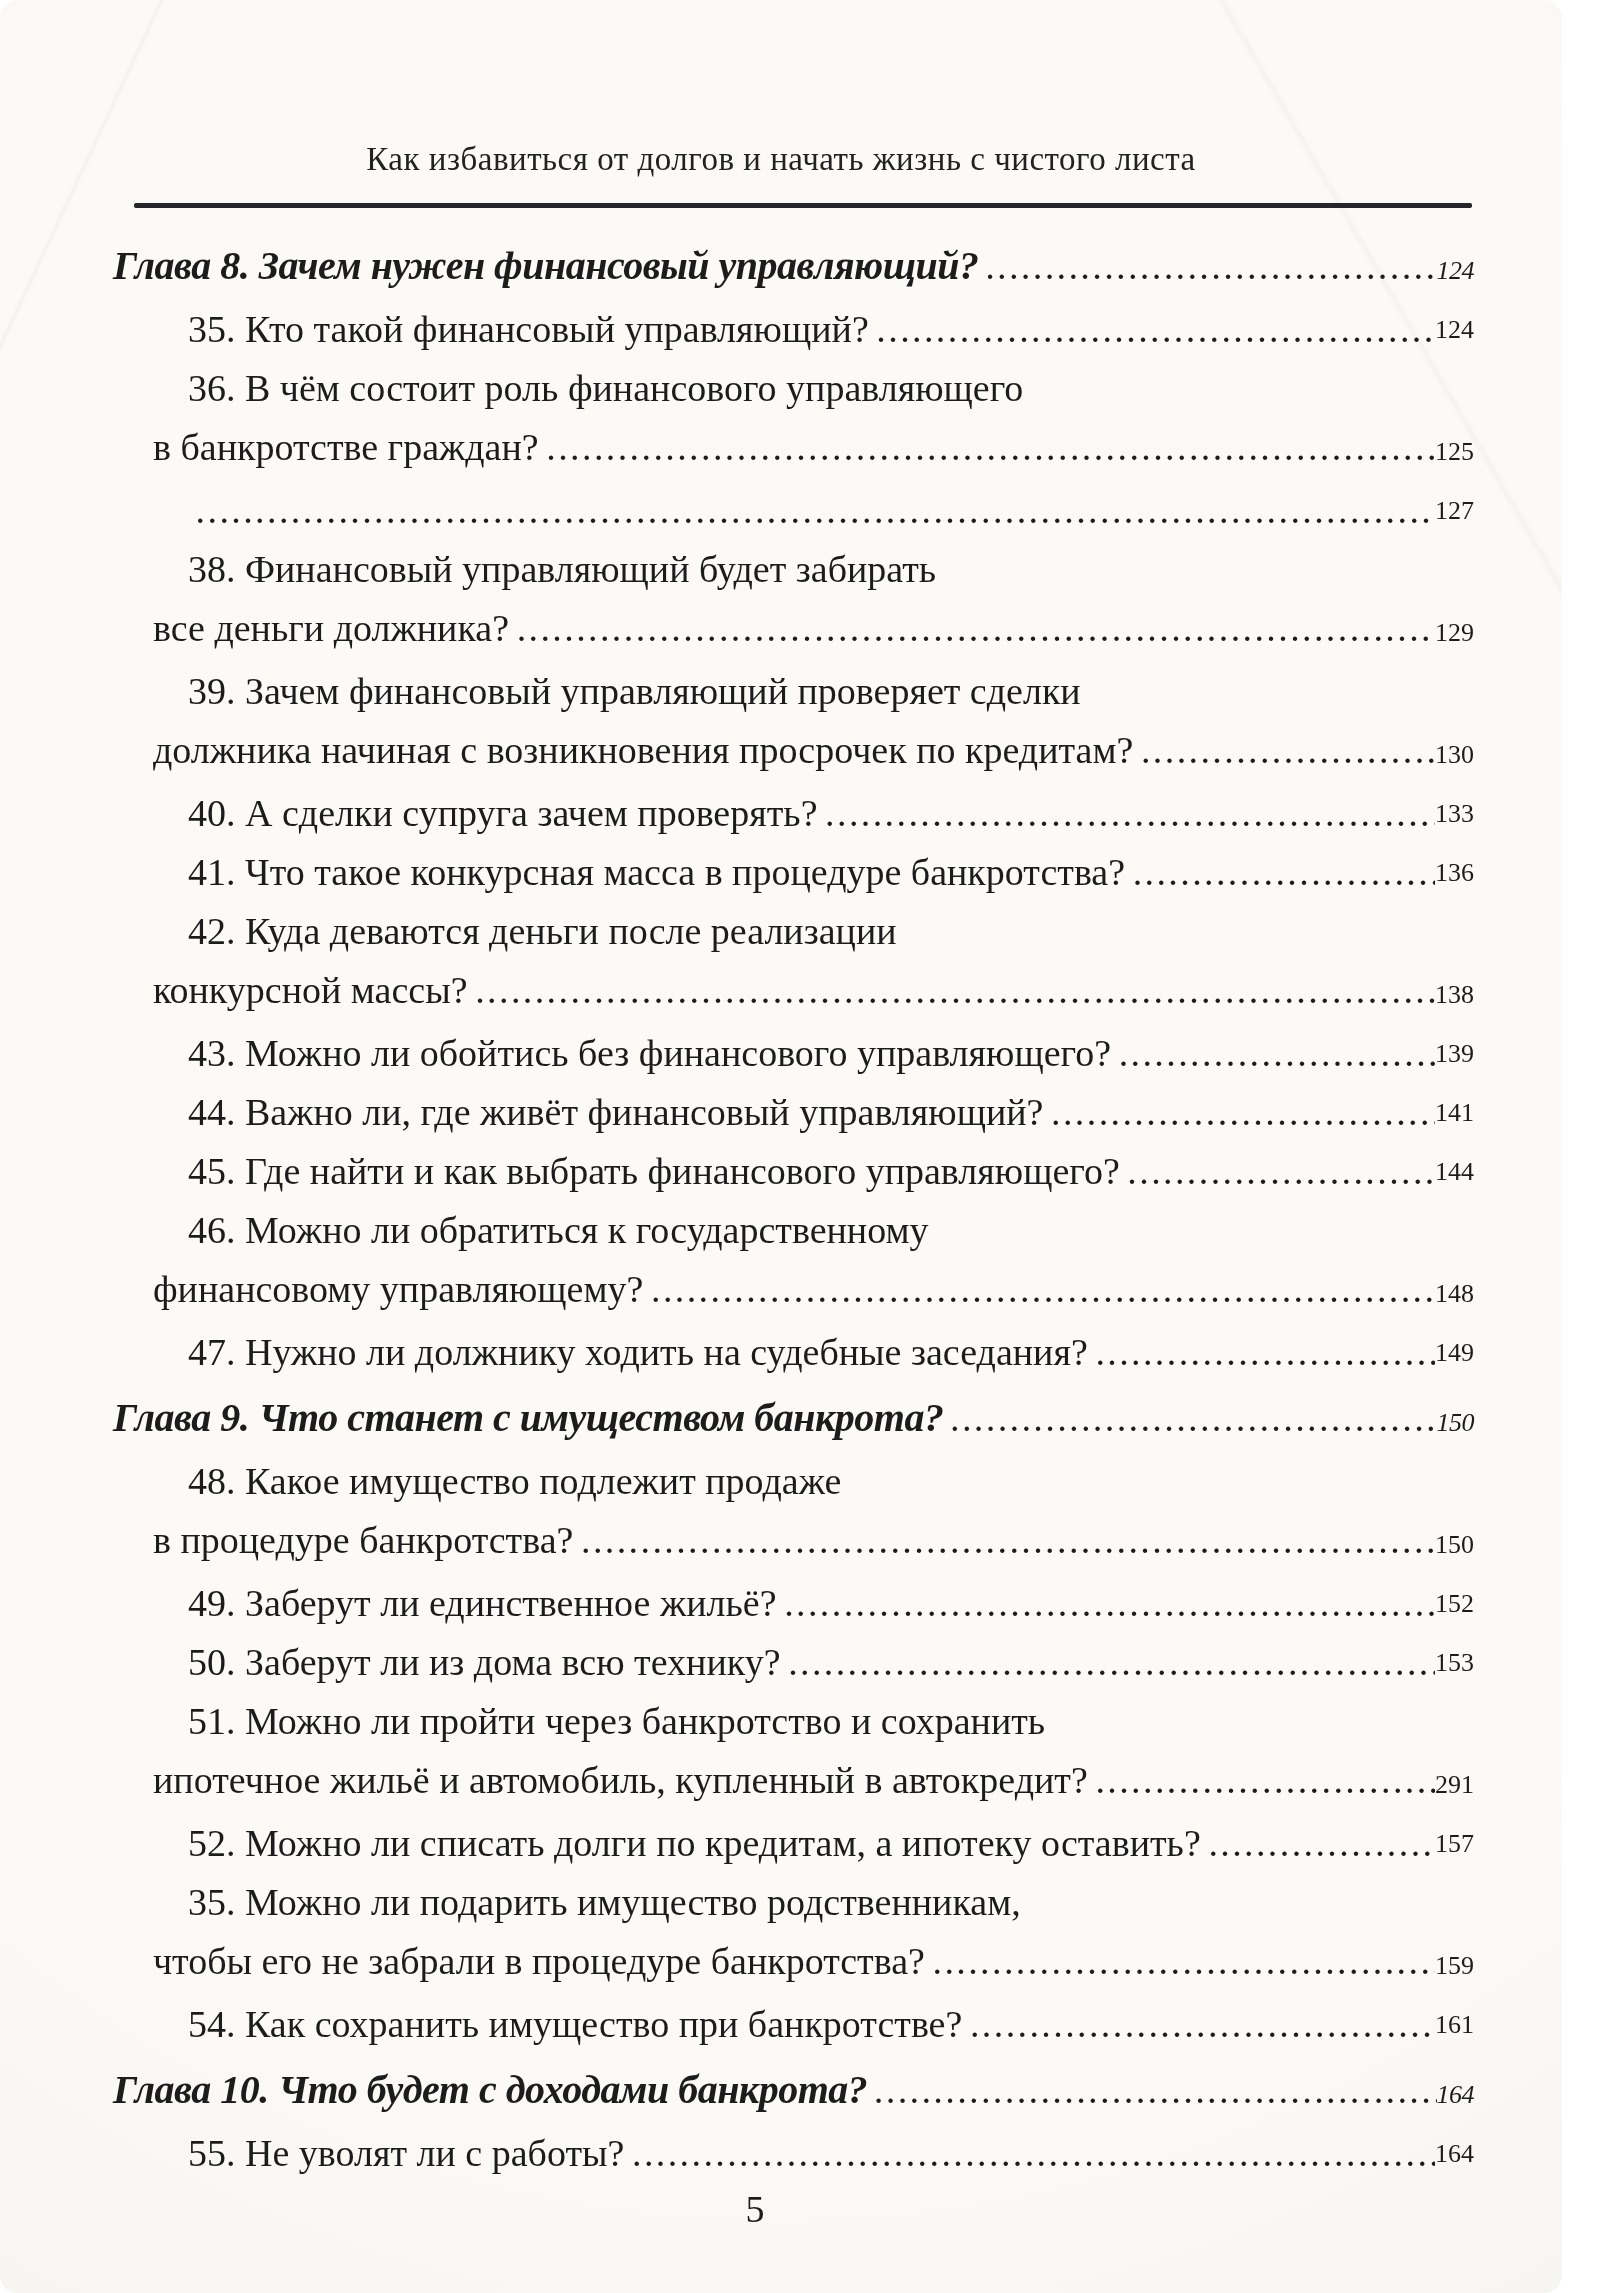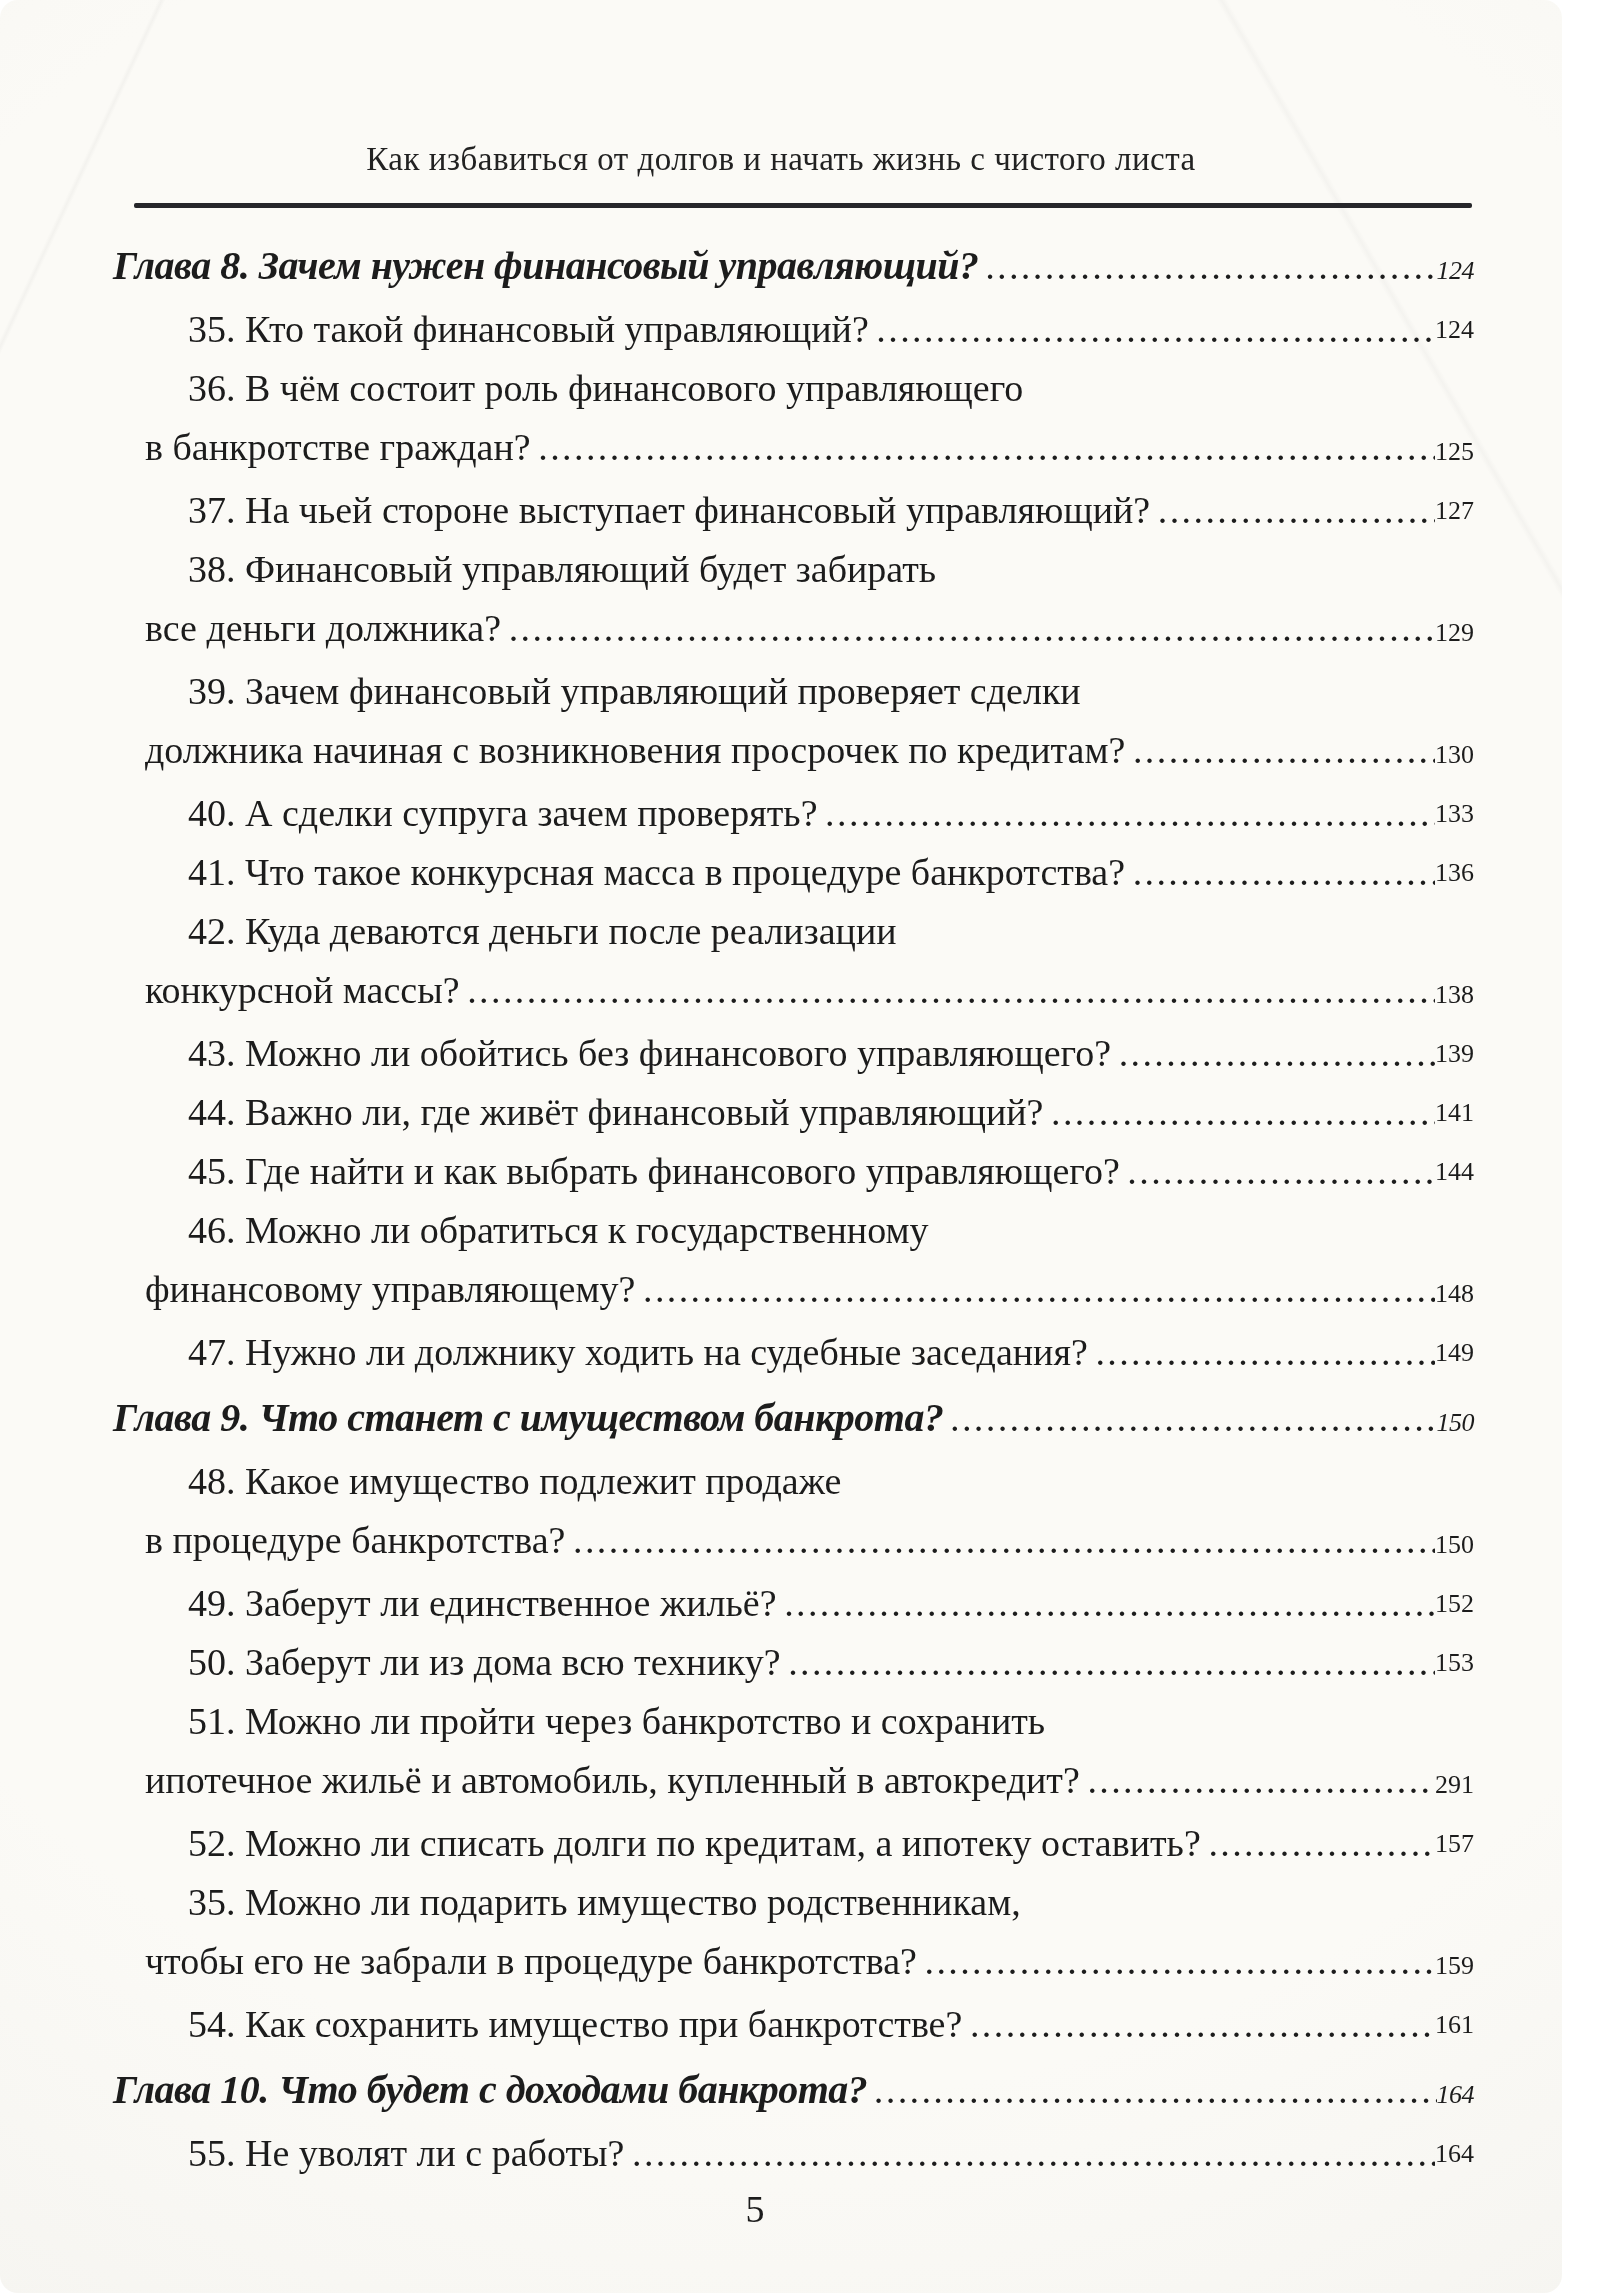--- a/index.html
+++ b/index.html
@@ -67,21 +67,21 @@
     font-weight: bold;
     font-size: 40px;
     letter-spacing: -0.5px;
     font-style: italic;
   }
   .toc-line.chapter + .toc-line,
   .toc-line.item, .toc-line.cont { font-weight: normal; }
   .toc-line.chapter { margin-top: 0; }
   .toc-line.chapter.not-first { margin-top: 6px; }
   .toc-line.item { margin-left: 75px; align-items: center; }
-  .toc-line.cont { margin-left: 32px; }
+  .toc-line.cont { margin-left: 40px; }
   .toc-text {
     flex: 0 0 auto;
   }
   .leader {
     flex: 1 1 auto;
     min-width: 0;
     overflow: hidden;
     white-space: nowrap;
     letter-spacing: 2.4px;
     padding-left: 7.6px;
@@ -127,21 +127,20 @@
       </div>
       <div class="toc-line item">
         <span class="toc-text">36. В чём состоит роль финансового управляющего</span>
       </div>
       <div class="toc-line cont">
         <span class="toc-text">в банкротстве граждан?</span>
         <span class="leader">................................................................................................................................................................................................................................................</span>
         <span class="toc-page">125</span>
       </div>
       <div class="toc-line item">
-        <span class="toc-text">37. На чьей стороне выступает финансовый управляющий?</span>
         <span class="leader">................................................................................................................................................................................................................................................</span>
         <span class="toc-page">127</span>
       </div>
       <div class="toc-line item">
         <span class="toc-text">38. Финансовый управляющий будет забирать</span>
       </div>
       <div class="toc-line cont">
         <span class="toc-text">все деньги должника?</span>
         <span class="leader">................................................................................................................................................................................................................................................</span>
         <span class="toc-page">129</span>

